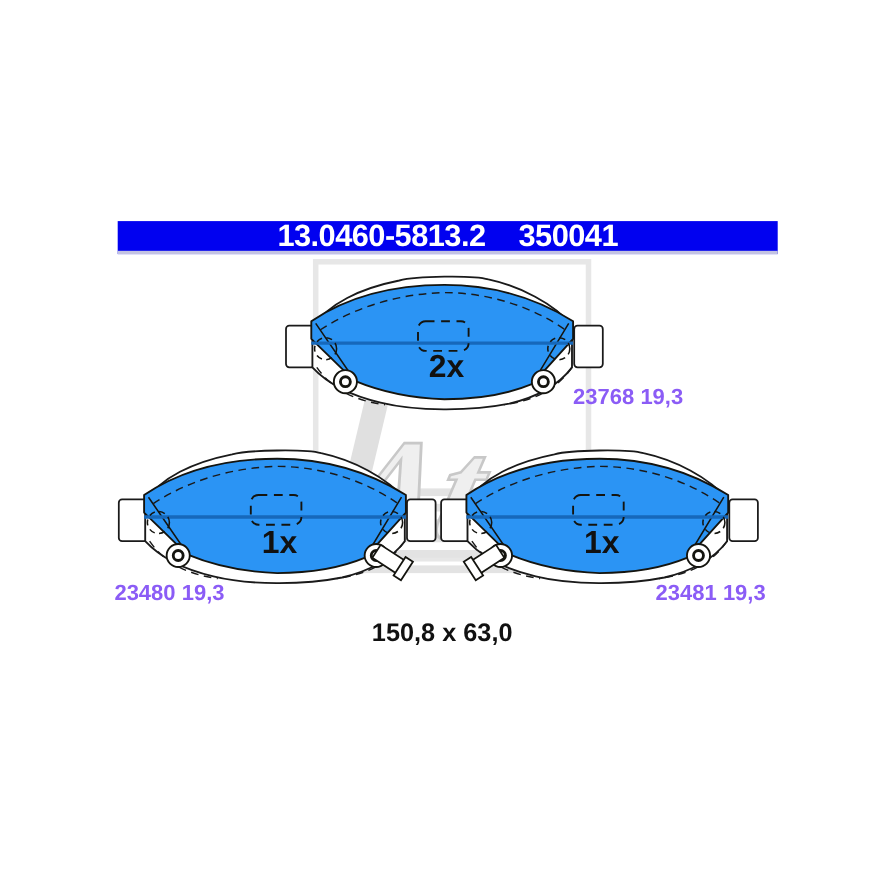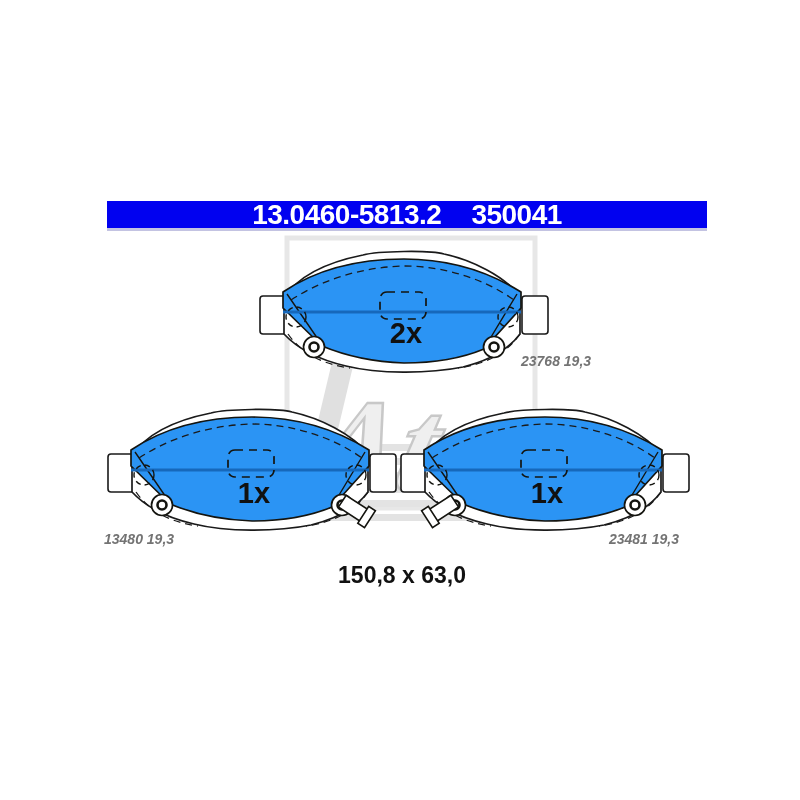--- a/index.html
+++ b/index.html
@@ -18,22 +18,22 @@
   }
   .pad{position:absolute;overflow:visible;}
   .pad-top{left:258px;top:246px;}
   .pad-bl{left:106px;top:404px;}
   .pad-br{left:399px;top:404px;}
   .qty{
     font-family:"Liberation Sans","DejaVu Sans",sans-serif;
     font-weight:bold;font-size:29px;fill:#111;text-anchor:middle;
   }
   .side-label{
-    position:absolute;font-weight:bold;font-size:14px;line-height:20px;
-    color:#737373;white-space:nowrap;font-style:italic;
+    position:absolute;font-weight:bold;font-size:20px;line-height:20px;
+    color:#8b5cf6;white-space:nowrap;
   }
   .label-top{left:521px;top:351px;}
   .label-bl{left:104px;top:529px;}
   .label-br{left:596px;top:529px;width:96px;text-align:center;}
   .dims-label{
     position:absolute;left:0;top:562px;width:804px;text-align:center;
     font-weight:bold;font-size:23px;color:#111;
   }
   .watermark{position:absolute;left:240px;top:230px;overflow:visible;}
   .wm-text{
@@ -125,18 +125,18 @@
   <svg class="pad pad-br" width="292" height="132" viewBox="0 0 292 132">
     <use href="#padShape" xlink:href="#padShape"></use>
     <g transform="translate(53,93) rotate(-33)">
       <rect x="-27" y="-2" width="27" height="14" fill="#ffffff" stroke="#14140f" stroke-width="1.6"></rect>
       <rect x="-33" y="-5" width="8" height="20" fill="#ffffff" stroke="#14140f" stroke-width="1.6"></rect>
     </g>
     <text class="qty" x="148" y="99">1x</text>
   </svg>
 
   <div class="side-label label-top">23768 19,3</div>
-  <div class="side-label label-bl">13480 19,3</div>
+  <div class="side-label label-bl">23480 19,3</div>
   <div class="side-label label-br">23481 19,3</div>
 
   <div class="dims-label">150,8 x 63,0</div>
 
 </div>
 
 </body></html>

